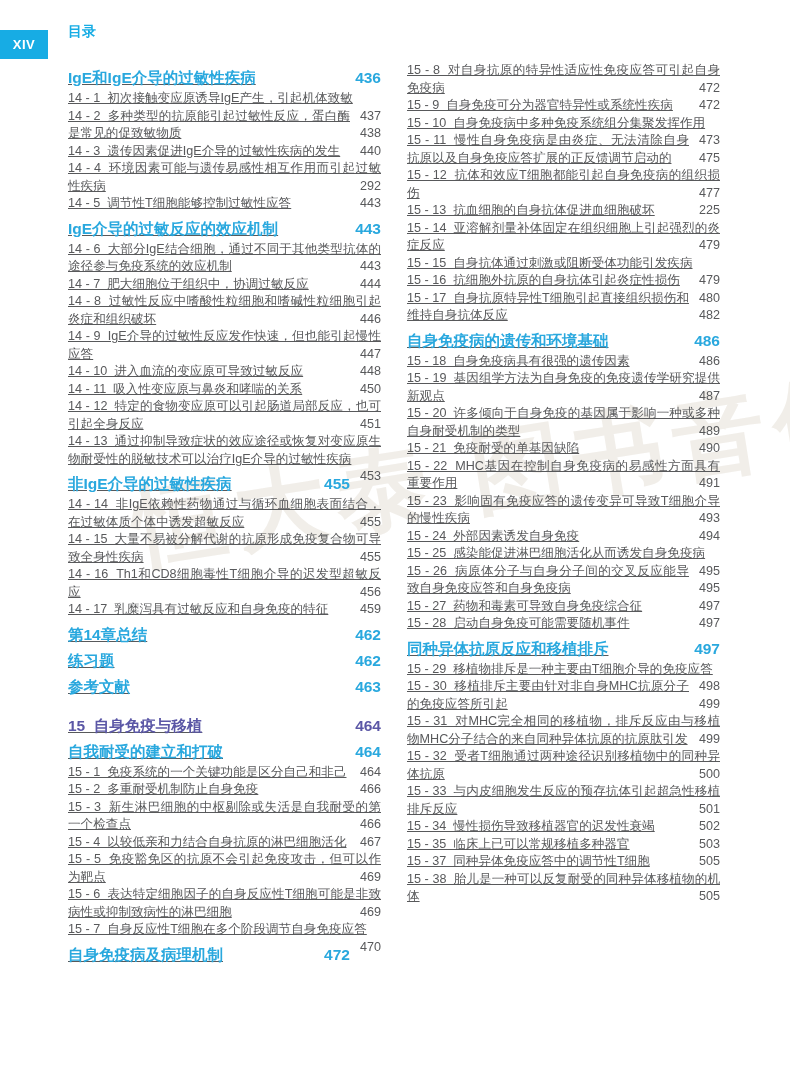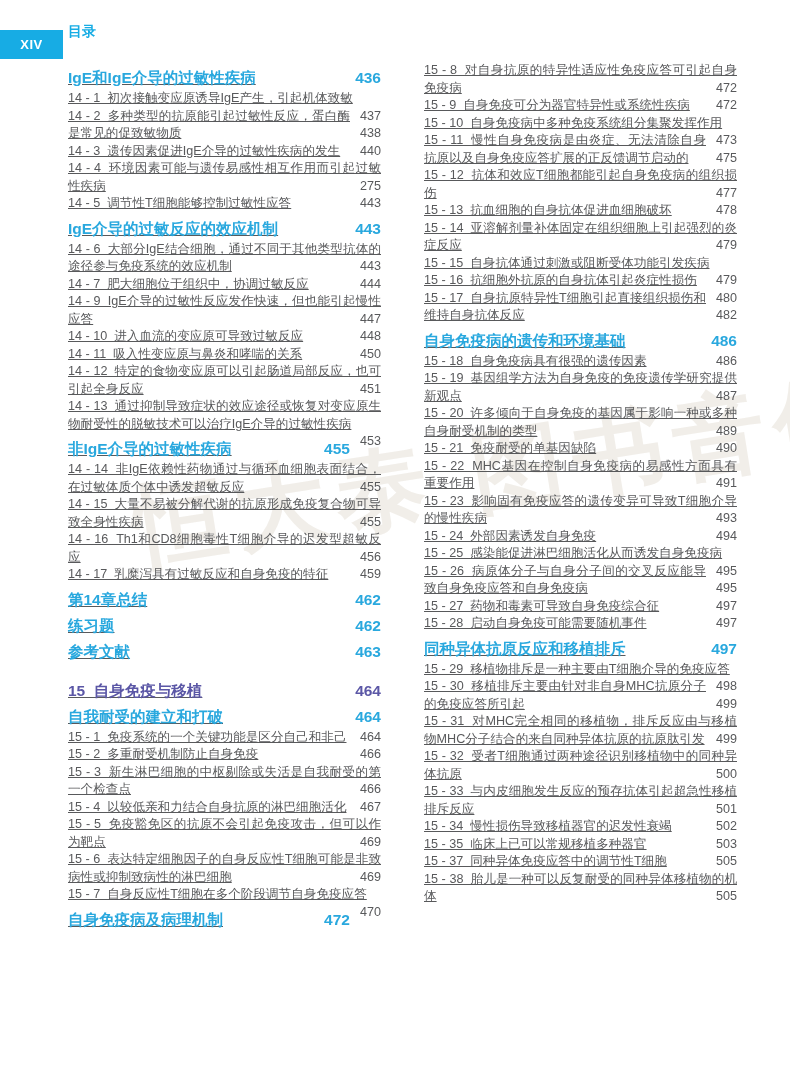--- a/index.html
+++ b/index.html
@@ -7,21 +7,21 @@
   body {
     width:790px; height:1072px;
     font-family:"Liberation Sans", sans-serif;
     position:relative; overflow:hidden;
     color:#58595B;
   }
   .page { position:relative; width:790px; height:1072px; background:#fff; }
 
   
   .page-tab {
-    position:absolute; left:0; top:30px; width:63px; height:29px;
+    position:absolute; left:0; top:30px; width:48px; height:29px;
     background:#17ACE4; color:#fff;
     font-size:13px; font-weight:bold;
     display:flex; align-items:center; justify-content:center;
     letter-spacing:0.5px; z-index:2;
   }
   .toc-header-title {
     position:absolute; left:68px; top:23px;
     font-size:14px; font-weight:bold; color:#17ACE4; z-index:2;
   }
 
@@ -31,21 +31,21 @@
     font-size:92px; font-weight:bold; line-height:1.4;
     color:rgba(214,203,188,0.33);
     transform:rotate(-9deg);
     letter-spacing:10px; white-space:nowrap;
     z-index:0; pointer-events:none; user-select:none;
   }
 
   
   .col { position:absolute; top:62px; width:313px; z-index:1;text-decoration:underline; }
   .col-left  { left:68px; }
-  .col-right { left:424px; }
+  .col-right { left:407px; }
 
   .entry {
     font-size:12.6px; line-height:17.5px;
     color:#58595B; text-align:justify;
   }
   .sec {
     font-size:15.5px; line-height:21px; font-weight:bold;
     color:#29A8DE; margin:5px 0 2px;
   }
   .chap {
@@ -66,25 +66,26 @@
 
   <div class="toc-header-title">目录</div>
 
   <div class="watermark">恒大泰 图书音像</div>
 
   <div class="col col-left">
       <div class="sec"><span>IgE和IgE介导的过敏性疾病</span><span class="pg">436</span></div>
       <div class="entry"><span>14 - 1&nbsp;&nbsp;初次接触变应原诱导IgE产生，引起机体致敏</span><span class="pg">437</span></div>
       <div class="entry"><span>14 - 2&nbsp;&nbsp;多种类型的抗原能引起过敏性反应，蛋白酶是常见的促致敏物质</span><span class="pg">438</span></div>
       <div class="entry"><span>14 - 3&nbsp;&nbsp;遗传因素促进IgE介导的过敏性疾病的发生</span><span class="pg">440</span></div>
-      <div class="entry"><span>14 - 4&nbsp;&nbsp;环境因素可能与遗传易感性相互作用而引起过敏性疾病</span><span class="pg">275</span></div>
+      <div class="entry"><span>14 - 4&nbsp;&nbsp;环境因素可能与遗传易感性相互作用而引起过敏性疾病</span><span class="pg">292</span></div>
       <div class="entry"><span>14 - 5&nbsp;&nbsp;调节性T细胞能够控制过敏性应答</span><span class="pg">443</span></div>
       <div class="sec"><span>IgE介导的过敏反应的效应机制</span><span class="pg">443</span></div>
       <div class="entry"><span>14 - 6&nbsp;&nbsp;大部分IgE结合细胞，通过不同于其他类型抗体的途径参与免疫系统的效应机制</span><span class="pg">443</span></div>
       <div class="entry"><span>14 - 7&nbsp;&nbsp;肥大细胞位于组织中，协调过敏反应</span><span class="pg">444</span></div>
+      <div class="entry"><span>14 - 8&nbsp;&nbsp;过敏性反应中嗜酸性粒细胞和嗜碱性粒细胞引起炎症和组织破坏</span><span class="pg">446</span></div>
       <div class="entry"><span>14 - 9&nbsp;&nbsp;IgE介导的过敏性反应发作快速，但也能引起慢性应答</span><span class="pg">447</span></div>
       <div class="entry"><span>14 - 10&nbsp;&nbsp;进入血流的变应原可导致过敏反应</span><span class="pg">448</span></div>
       <div class="entry"><span>14 - 11&nbsp;&nbsp;吸入性变应原与鼻炎和哮喘的关系</span><span class="pg">450</span></div>
       <div class="entry"><span>14 - 12&nbsp;&nbsp;特定的食物变应原可以引起肠道局部反应，也可引起全身反应</span><span class="pg">451</span></div>
       <div class="entry"><span>14 - 13&nbsp;&nbsp;通过抑制导致症状的效应途径或恢复对变应原生物耐受性的脱敏技术可以治疗IgE介导的过敏性疾病</span><span class="pg">453</span></div>
       <div class="sec"><span>非IgE介导的过敏性疾病</span><span class="pg">455</span></div>
       <div class="entry"><span>14 - 14&nbsp;&nbsp;非IgE依赖性药物通过与循环血细胞表面结合，在过敏体质个体中诱发超敏反应</span><span class="pg">455</span></div>
       <div class="entry"><span>14 - 15&nbsp;&nbsp;大量不易被分解代谢的抗原形成免疫复合物可导致全身性疾病</span><span class="pg">455</span></div>
       <div class="entry"><span>14 - 16&nbsp;&nbsp;Th1和CD8细胞毒性T细胞介导的迟发型超敏反应</span><span class="pg">456</span></div>
       <div class="entry"><span>14 - 17&nbsp;&nbsp;乳糜泻具有过敏反应和自身免疫的特征</span><span class="pg">459</span></div>
@@ -101,21 +102,21 @@
       <div class="entry"><span>15 - 6&nbsp;&nbsp;表达特定细胞因子的自身反应性T细胞可能是非致病性或抑制致病性的淋巴细胞</span><span class="pg">469</span></div>
       <div class="entry"><span>15 - 7&nbsp;&nbsp;自身反应性T细胞在多个阶段调节自身免疫应答</span><span class="pg">470</span></div>
       <div class="sec"><span>自身免疫病及病理机制</span><span class="pg">472</span></div>
     </div>
   <div class="col col-right">
       <div class="entry"><span>15 - 8&nbsp;&nbsp;对自身抗原的特异性适应性免疫应答可引起自身免疫病</span><span class="pg">472</span></div>
       <div class="entry"><span>15 - 9&nbsp;&nbsp;自身免疫可分为器官特异性或系统性疾病</span><span class="pg">472</span></div>
       <div class="entry"><span>15 - 10&nbsp;&nbsp;自身免疫病中多种免疫系统组分集聚发挥作用</span><span class="pg">473</span></div>
       <div class="entry"><span>15 - 11&nbsp;&nbsp;慢性自身免疫病是由炎症、无法清除自身抗原以及自身免疫应答扩展的正反馈调节启动的</span><span class="pg">475</span></div>
       <div class="entry"><span>15 - 12&nbsp;&nbsp;抗体和效应T细胞都能引起自身免疫病的组织损伤</span><span class="pg">477</span></div>
-      <div class="entry"><span>15 - 13&nbsp;&nbsp;抗血细胞的自身抗体促进血细胞破坏</span><span class="pg">478</span></div>
+      <div class="entry"><span>15 - 13&nbsp;&nbsp;抗血细胞的自身抗体促进血细胞破坏</span><span class="pg">225</span></div>
       <div class="entry"><span>15 - 14&nbsp;&nbsp;亚溶解剂量补体固定在组织细胞上引起强烈的炎症反应</span><span class="pg">479</span></div>
       <div class="entry"><span>15 - 15&nbsp;&nbsp;自身抗体通过刺激或阻断受体功能引发疾病</span><span class="pg">479</span></div>
       <div class="entry"><span>15 - 16&nbsp;&nbsp;抗细胞外抗原的自身抗体引起炎症性损伤</span><span class="pg">480</span></div>
       <div class="entry"><span>15 - 17&nbsp;&nbsp;自身抗原特异性T细胞引起直接组织损伤和维持自身抗体反应</span><span class="pg">482</span></div>
       <div class="sec"><span>自身免疫病的遗传和环境基础</span><span class="pg">486</span></div>
       <div class="entry"><span>15 - 18&nbsp;&nbsp;自身免疫病具有很强的遗传因素</span><span class="pg">486</span></div>
       <div class="entry"><span>15 - 19&nbsp;&nbsp;基因组学方法为自身免疫的免疫遗传学研究提供新观点</span><span class="pg">487</span></div>
       <div class="entry"><span>15 - 20&nbsp;&nbsp;许多倾向于自身免疫的基因属于影响一种或多种自身耐受机制的类型</span><span class="pg">489</span></div>
       <div class="entry"><span>15 - 21&nbsp;&nbsp;免疫耐受的单基因缺陷</span><span class="pg">490</span></div>
       <div class="entry"><span>15 - 22&nbsp;&nbsp;MHC基因在控制自身免疫病的易感性方面具有重要作用</span><span class="pg">491</span></div>

